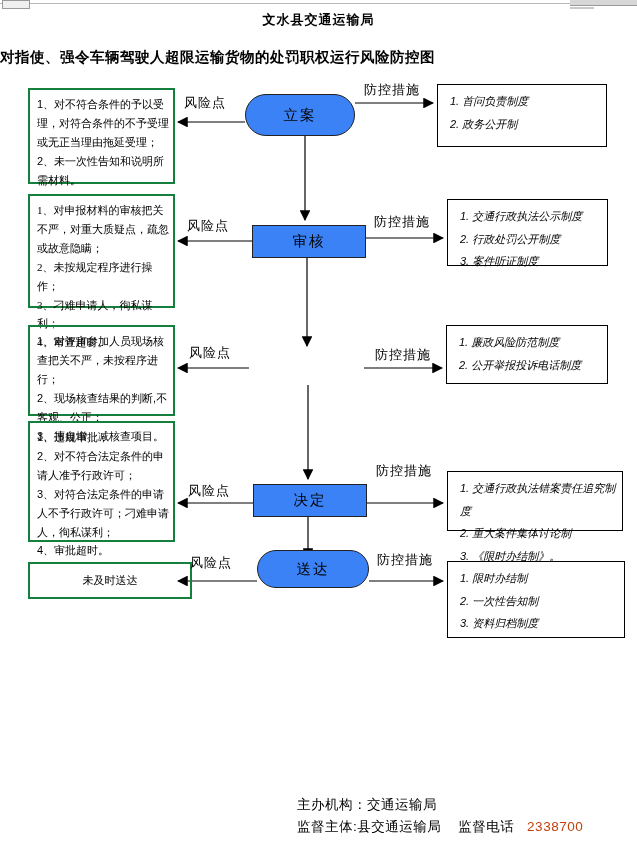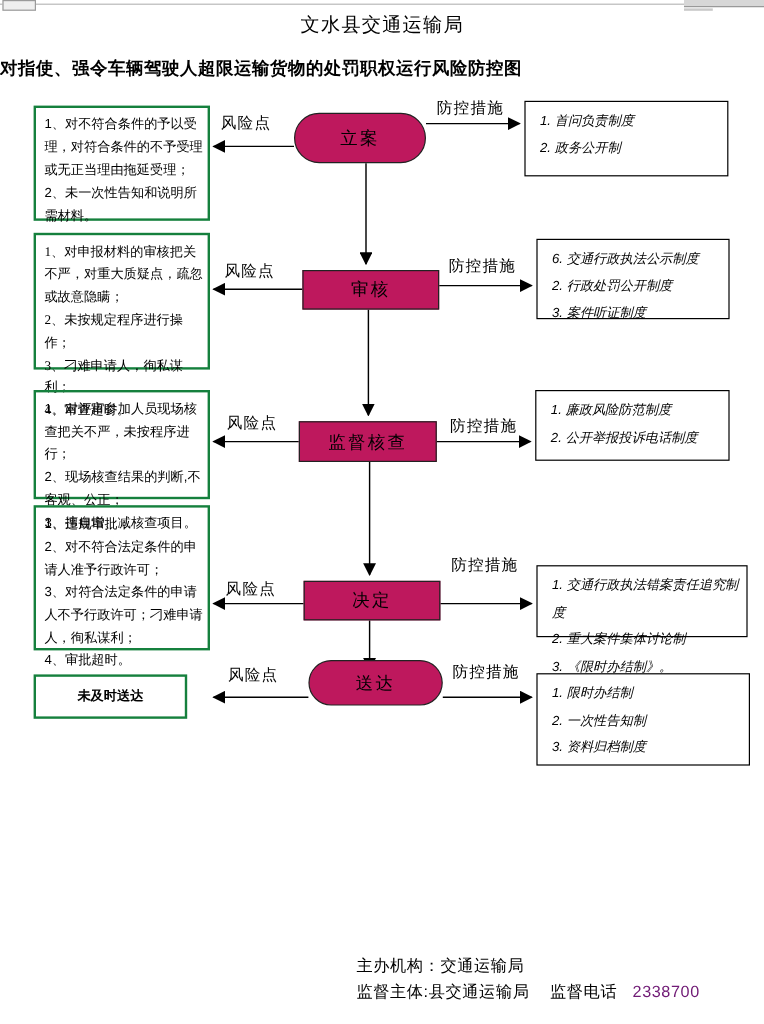--- a/index.html
+++ b/index.html
@@ -12,21 +12,21 @@
     overflow:hidden;
   }
   .artifact{position:absolute;}
   .top-line{left:0;top:3px;width:637px;height:1px;background:#b8b8b8;}
   .tl-tab{left:2px;top:0;width:26px;height:7px;border:1px solid #9a9a9a;background:#efefef;}
   .tr-bar{left:570px;top:0;width:67px;height:5px;background:#d7d7d7;border-bottom:1px solid #999;}
   .tr-bar2{left:570px;top:7px;width:24px;height:2px;background:#c9c9c9;}
 
   .org-title{
     position:absolute;left:0;top:11px;width:100%;
-    text-align:center;font-size:16px;font-weight:normal;letter-spacing:1px;
+    text-align:center;font-size:13px;font-weight:bold;letter-spacing:1px;
   }
   .chart-title{
     position:absolute;left:0;top:48px;width:100%;
     font-size:14.5px;font-weight:bold;letter-spacing:0.5px;
   }
 
   .risk-box{
     position:absolute;
     border:2px solid #15803d;
     font-size:11px;line-height:1.72;
@@ -46,21 +46,21 @@
     white-space:pre-line;
     box-sizing:border-box;
     font-style:italic;
   }
   .node{
     position:absolute;
     border:1.5px solid #222;
     display:flex;align-items:center;justify-content:center;
     font-size:14.5px;letter-spacing:2px;
     box-sizing:border-box;
-    background:#be185d;
+    background:#3b82f6;
   }
   .node.stadium{border-radius:21px;}
   .flow-label{
     position:absolute;
     font-size:13px;letter-spacing:1px;
   }
   .arrows{position:absolute;left:0;top:0;}
 
   .footer{
     position:absolute;left:297px;top:794px;
@@ -116,56 +116,55 @@
   <div class="measure-box" style="left:437px;top:84px;width:170px;height:63px;">1. 首问负责制度
 2. 政务公开制</div>
 
   <div class="risk-box" style="left:28px;top:194px;width:147px;height:114px;font-family:Liberation Serif, serif;">1、对申报材料的审核把关不严，对重大质疑点，疏忽或故意隐瞒；
 2、未按规定程序进行操作；
 3、刁难申请人，徇私谋利；
 4、审查超时。</div>
   <div class="flow-label" style="left:187px;top:217px;">风险点</div>
   <div class="node" style="left:252px;top:225px;width:114px;height:33px;">审核</div>
   <div class="flow-label" style="left:374px;top:213px;">防控措施</div>
-  <div class="measure-box" style="left:447px;top:199px;width:161px;height:67px;">6. 交通行政执法公示制度
+  <div class="measure-box" style="left:447px;top:199px;width:161px;height:67px;">1. 交通行政执法公示制度
 2. 行政处罚公开制度
 3. 案件听证制度</div>
 
   <div class="risk-box" style="left:28px;top:325px;width:147px;height:91px;">1、对评审参加人员现场核查把关不严，未按程序进行；
 2、现场核查结果的判断,不客观、公正；
 3、擅自增、减核查项目。</div>
   <div class="flow-label" style="left:189px;top:344px;">风险点</div>
-  <div class="node" style="left:249px;top:351px;width:115px;height:34px;">监督核查</div>
   <div class="flow-label" style="left:375px;top:346px;">防控措施</div>
   <div class="measure-box" style="left:446px;top:325px;width:162px;height:59px;">1. 廉政风险防范制度
 2. 公开举报投诉电话制度</div>
 
   <div class="risk-box" style="left:28px;top:421px;width:147px;height:121px;">1、违规审批；
 2、对不符合法定条件的申请人准予行政许可；
 3、对符合法定条件的申请人不予行政许可；刁难申请人，徇私谋利；
 4、审批超时。</div>
   <div class="flow-label" style="left:188px;top:482px;">风险点</div>
   <div class="node" style="left:253px;top:484px;width:114px;height:33px;">决定</div>
   <div class="flow-label" style="left:376px;top:462px;">防控措施</div>
   <div class="measure-box" style="left:447px;top:471px;width:176px;height:60px;">1. 交通行政执法错案责任追究制度
 2. 重大案件集体讨论制
 3. 《限时办结制》。</div>
 
-  <div class="risk-box center" style="left:28px;top:562px;width:128px;height:37px;font-weight:bold;">未及时送达</div>
+  <div class="risk-box center" style="left:28px;top:562px;width:164px;height:37px;">未及时送达</div>
   <div class="flow-label" style="left:190px;top:554px;">风险点</div>
   <div class="node stadium" style="left:257px;top:550px;width:112px;height:38px;border-radius:19px;">送达</div>
   <div class="flow-label" style="left:377px;top:551px;">防控措施</div>
   <div class="measure-box" style="left:447px;top:561px;width:178px;height:77px;">1. 限时办结制
 2. 一次性告知制
 3. 资料归档制度</div>
 
   <div class="footer">
     <div>主办机构：交通运输局</div>
     <div>
       <span>监督主体:县交通运输局</span>
       <span>&nbsp;&nbsp;</span>
       <span>监督电话</span>
       <span>&nbsp;</span>
-      <span style="color: #701a75;">2338700</span>
+      <span style="color: #c2410c;">2338700</span>
     </div>
   </div>
 
 </div>
 
 </body></html>

